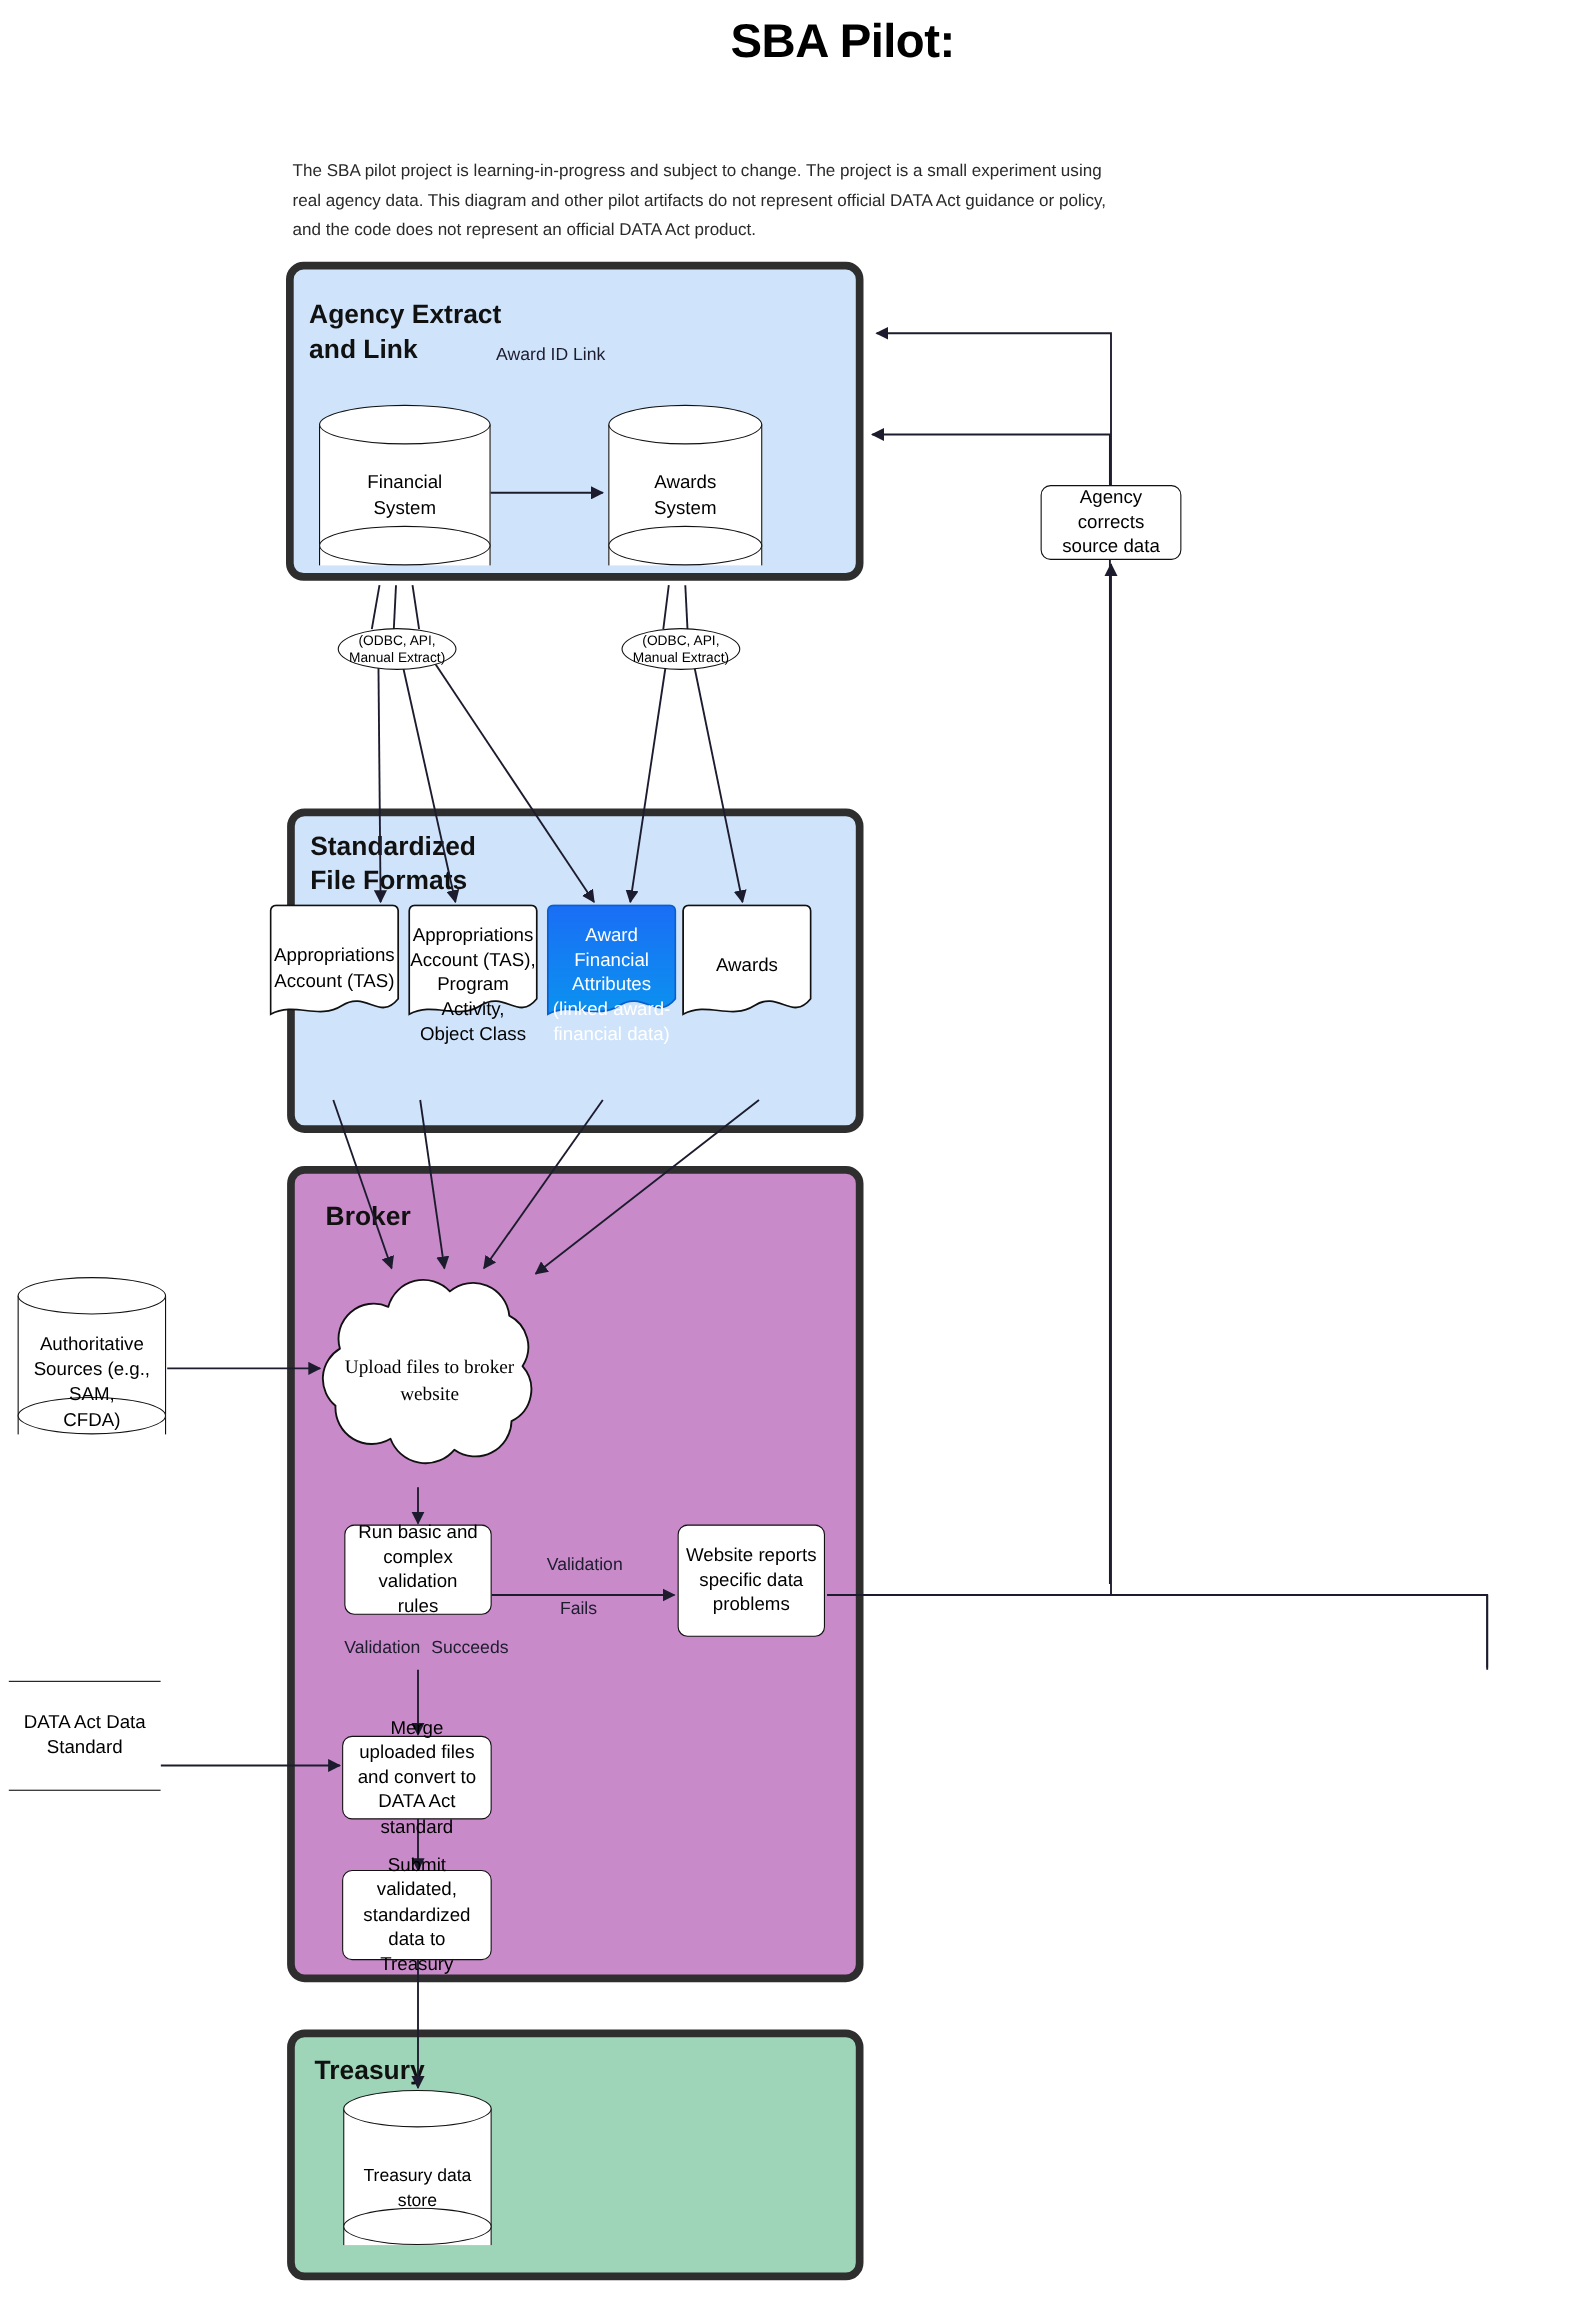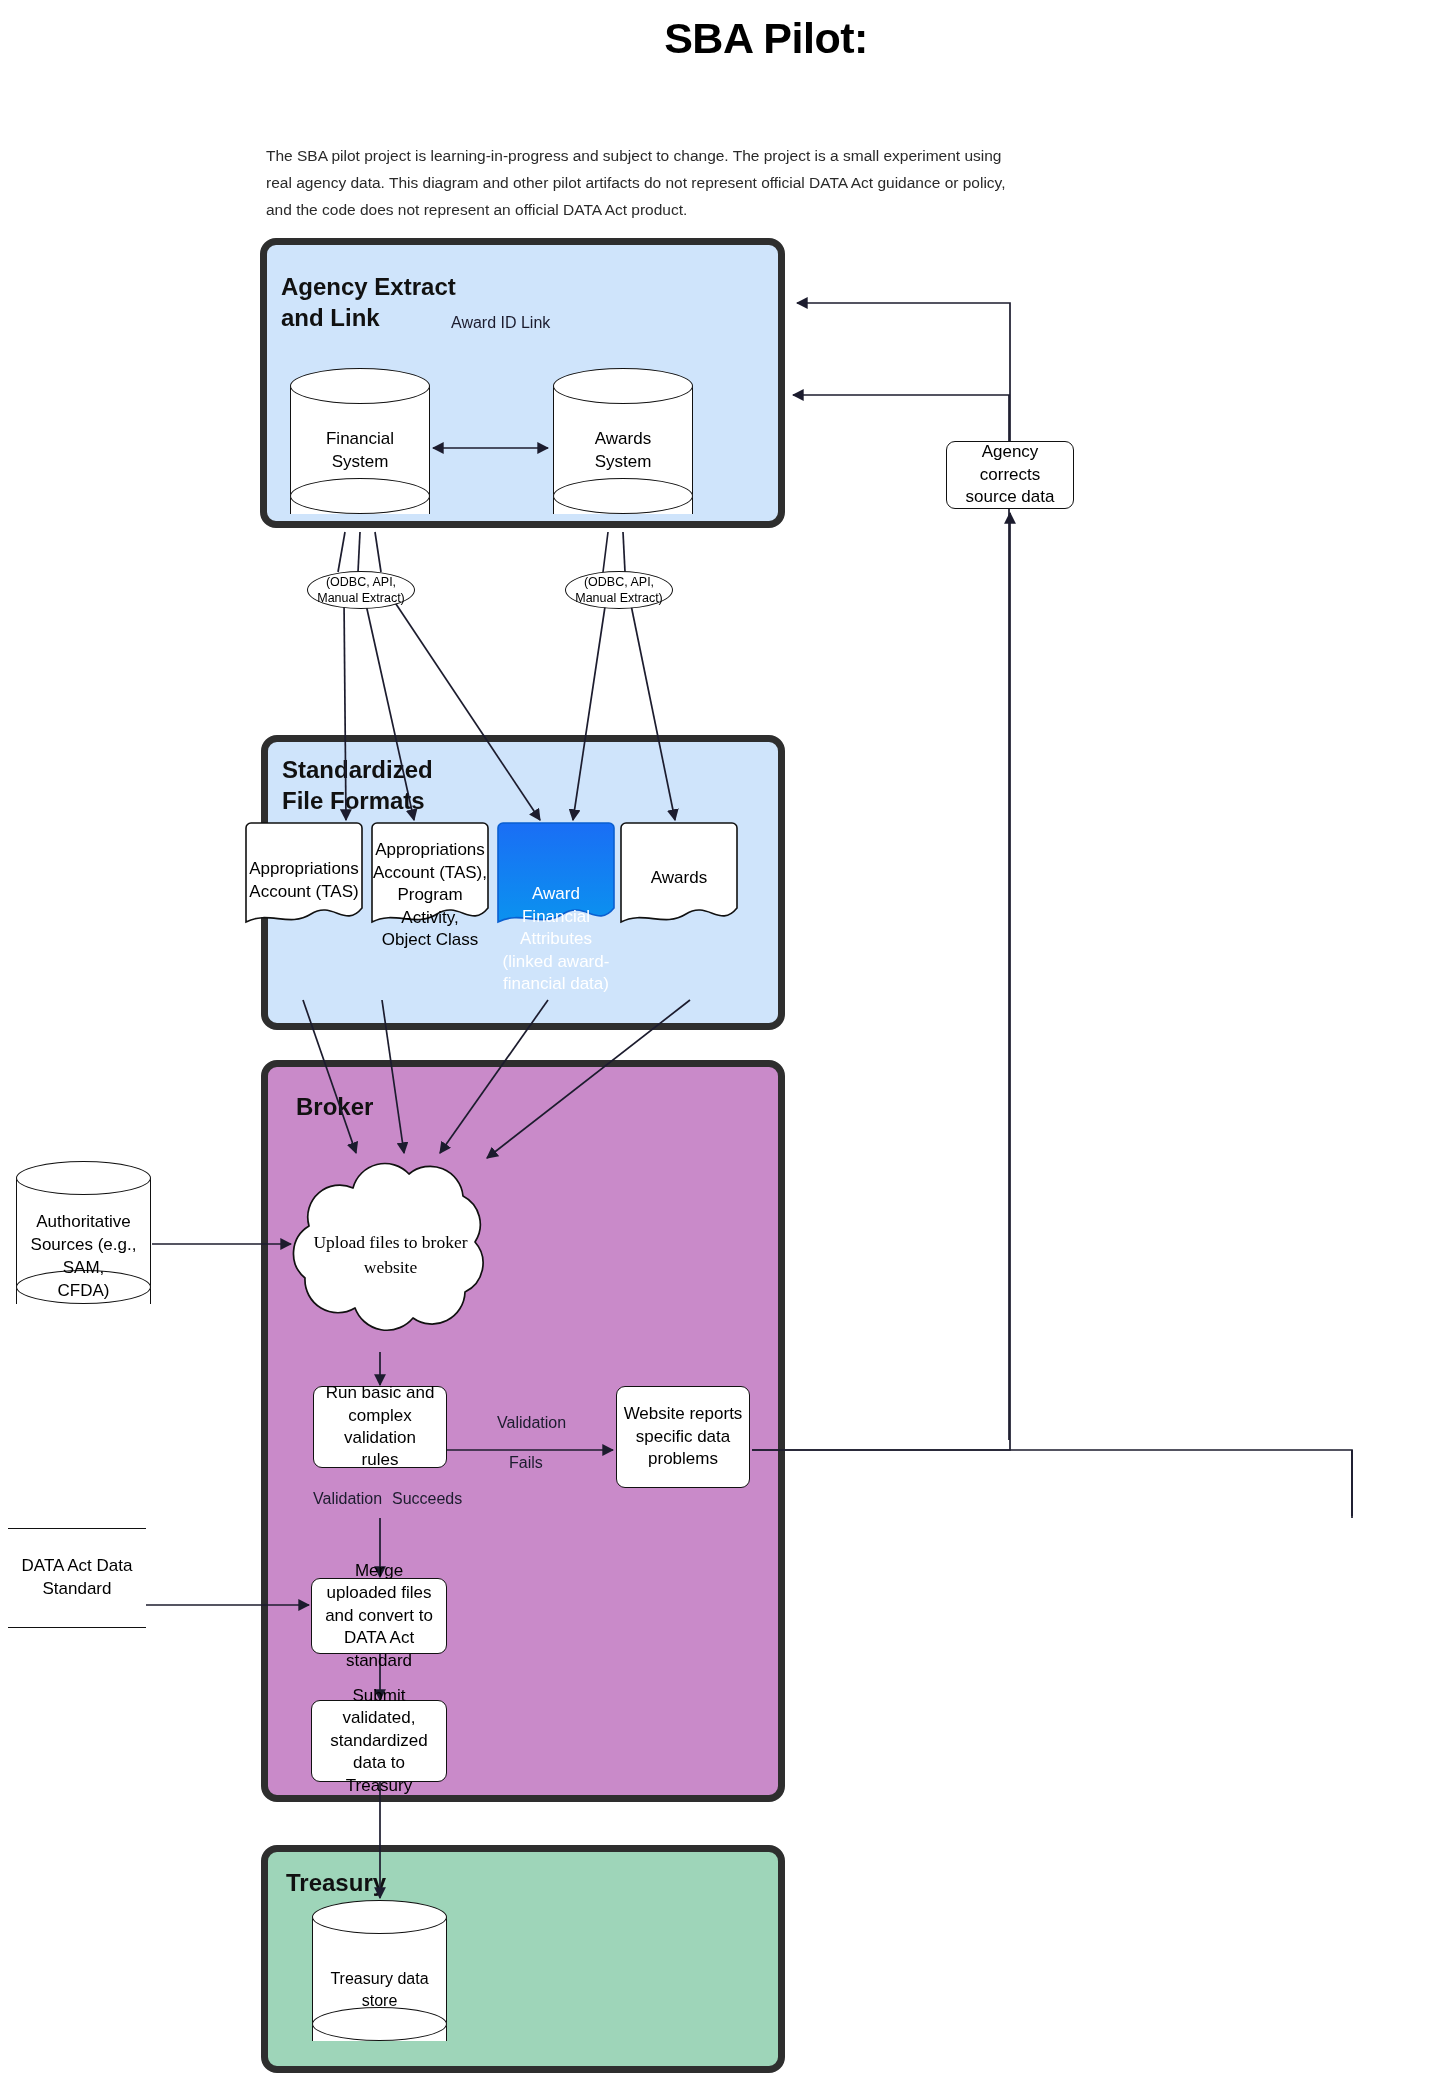--- a/index.html
+++ b/index.html
@@ -136,21 +136,21 @@
       <path d="M1009 1518 L1009 1450" stroke="none"></path>
       <path d="M1352 1518 L1352 1450" stroke="none"></path>
 
       <path d="M1009 1440 L1009 395 L793 395" marker-end="url(#ah)"></path>
 
       <path d="M1352 1450 L1352 1516"></path>
       <path d="M1352 1516 L1352 1516"></path>
     </g>
   </svg>
 
-  <div class="cyl" style="left:290px;top:368px;width:140px;height:164px;">
+  <div class="cyl" style="left:290px;top:368px;width:156px;height:164px;">
     <div class="body" style="top:18px;height:128px;"></div>
     <div class="bot" style="top:110px;height:36px;"></div>
     <div class="top" style="top:0px;height:36px;"></div>
     <div class="txt" style="top:60px;white-space:pre-line;">Financial
 System</div>
   </div>
 
   <div class="cyl" style="left:553px;top:368px;width:140px;height:164px;">
     <div class="body" style="top:18px;height:128px;"></div>
     <div class="bot" style="top:110px;height:36px;"></div>
@@ -187,21 +187,21 @@
   <div class="doc" style="left:497px;top:822px;width:118px;height:113px;">
     <svg width="118" height="113" style="position:absolute;left:0;top:0;">
       <defs>
         <linearGradient id="blueDoc2" x1="0" y1="0" x2="0" y2="1">
           <stop offset="0%" stop-color="#1a6ef5"></stop>
           <stop offset="100%" stop-color="#0b92ef"></stop>
         </linearGradient>
       </defs>
       <path d="M6,1 H112 A5,5 0 0 1 117,6 V86 C100,107 88,78 66,92 C44,106 24,88 1,100 V6 A5,5 0 0 1 6,1 Z" fill="url(#blueDoc2)" stroke="#0a5fd0" stroke-width="1.6"></path>
     </svg>
-    <div class="doctxt blue-doc-txt" style="top:17px;white-space:pre-line;margin-top:44px;">Award Financial
+    <div class="doctxt blue-doc-txt" style="top:17px;white-space:pre-line;">Award Financial
 Attributes
 (linked award-
 financial data)</div>
   </div>
 
   <div class="doc" style="left:620px;top:822px;width:118px;height:113px;">
     <svg width="118" height="113" style="position:absolute;left:0;top:0;">
       <path d="M6,1 H112 A5,5 0 0 1 117,6 V86 C100,107 88,78 66,92 C44,106 24,88 1,100 V6 A5,5 0 0 1 6,1 Z" fill="#ffffff" stroke="#111" stroke-width="1.6"></path>
     </svg>
     <div class="doctxt white-doc-txt" style="top:45px;white-space:pre-line;">Awards</div>

